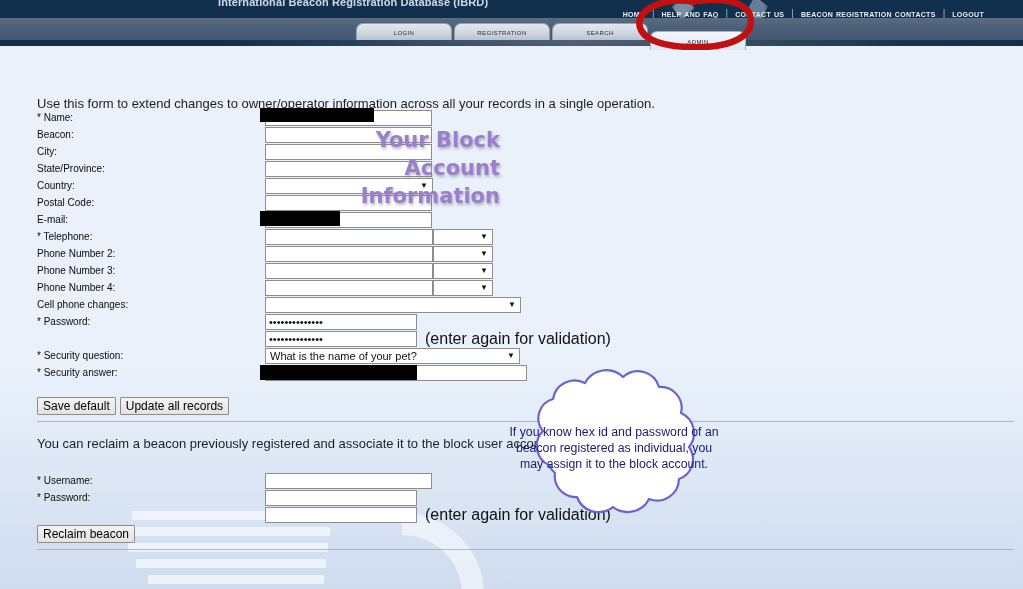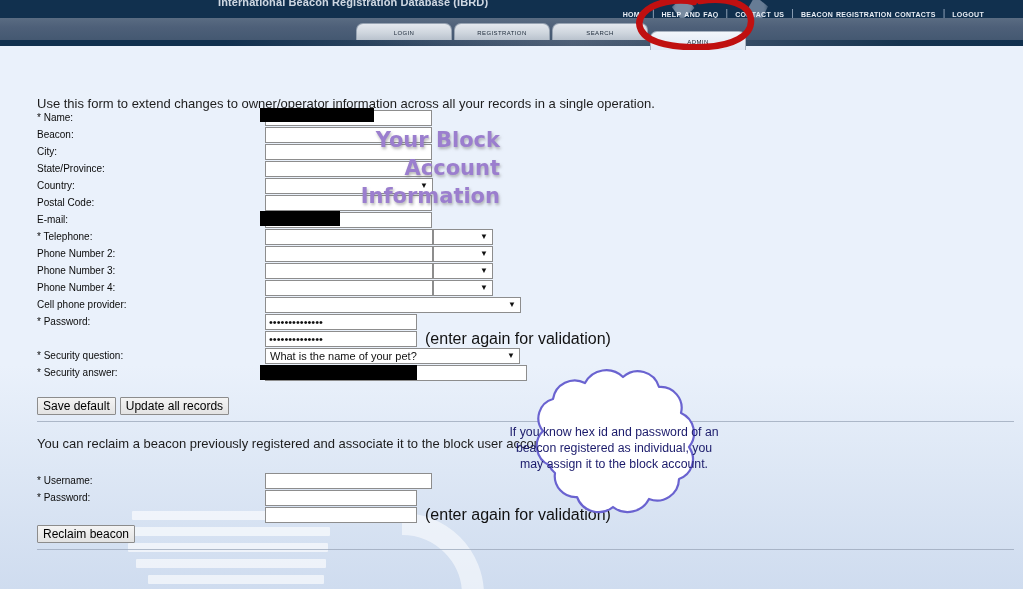--- a/index.html
+++ b/index.html
@@ -450,21 +450,21 @@
       <div class="frow">
         <div class="flabel">Phone Number 4:</div>
         <input class="txt w168" value="" style="">
         <div class="sel w60">
           <span></span>
           <span class="caret">▼</span>
         </div>
       </div>
 
       <div class="frow">
-        <div class="flabel">Cell phone provider:</div>
+        <div class="flabel">Cell phone changes:</div>
         <div class="sel w256">
           <span></span>
           <span class="caret">▼</span>
         </div>
       </div>
 
       <div class="frow">
         <div class="flabel">* Password:</div>
         <input class="txt w150" value="••••••••••••••" style="">
       </div>

